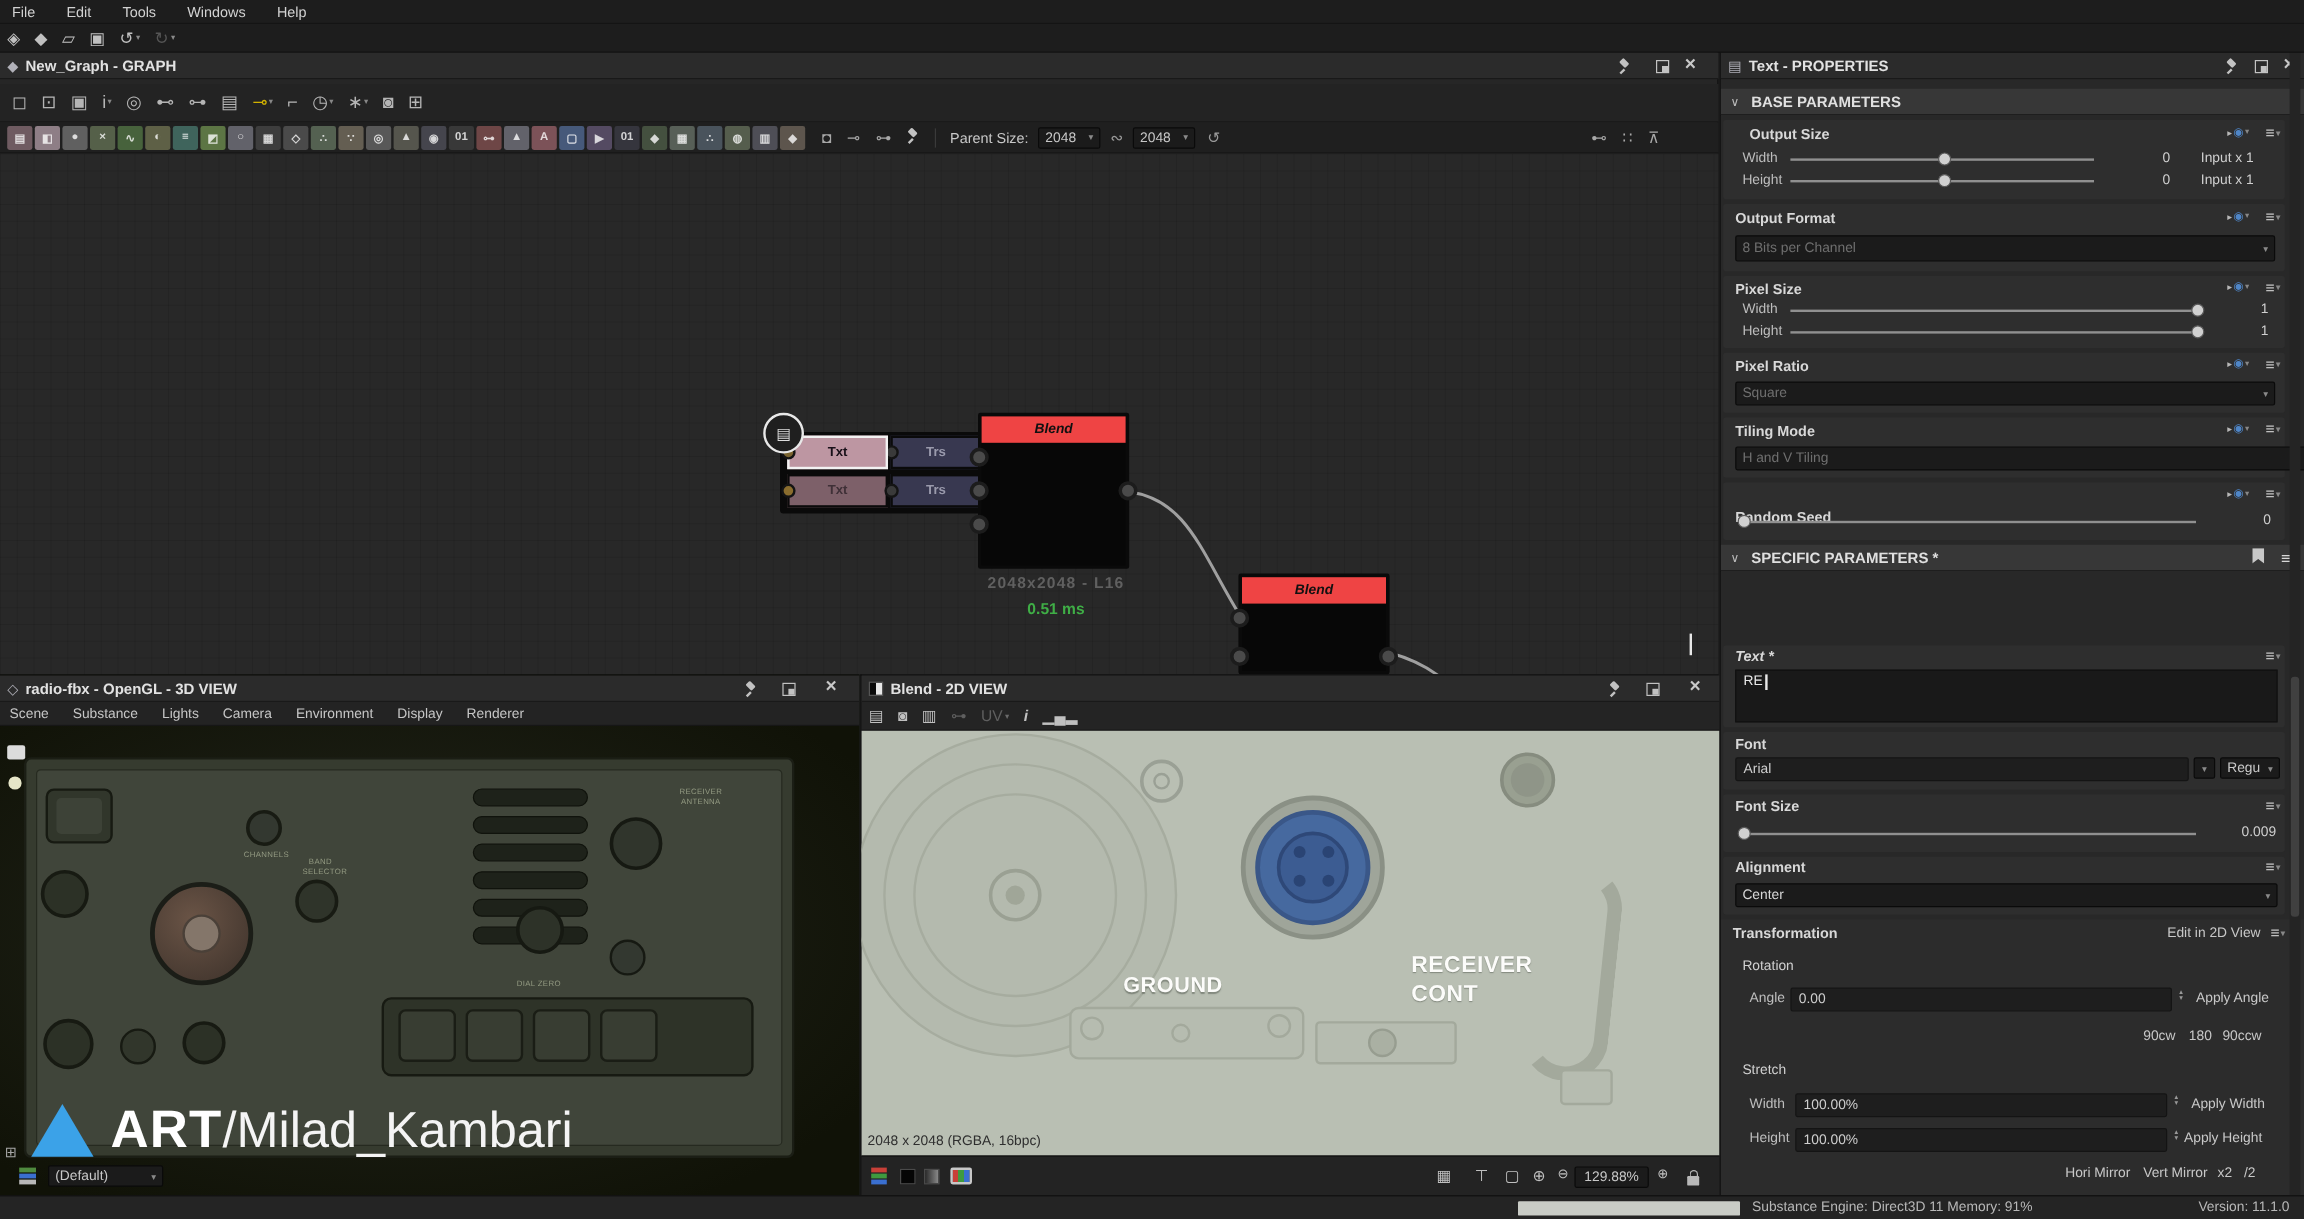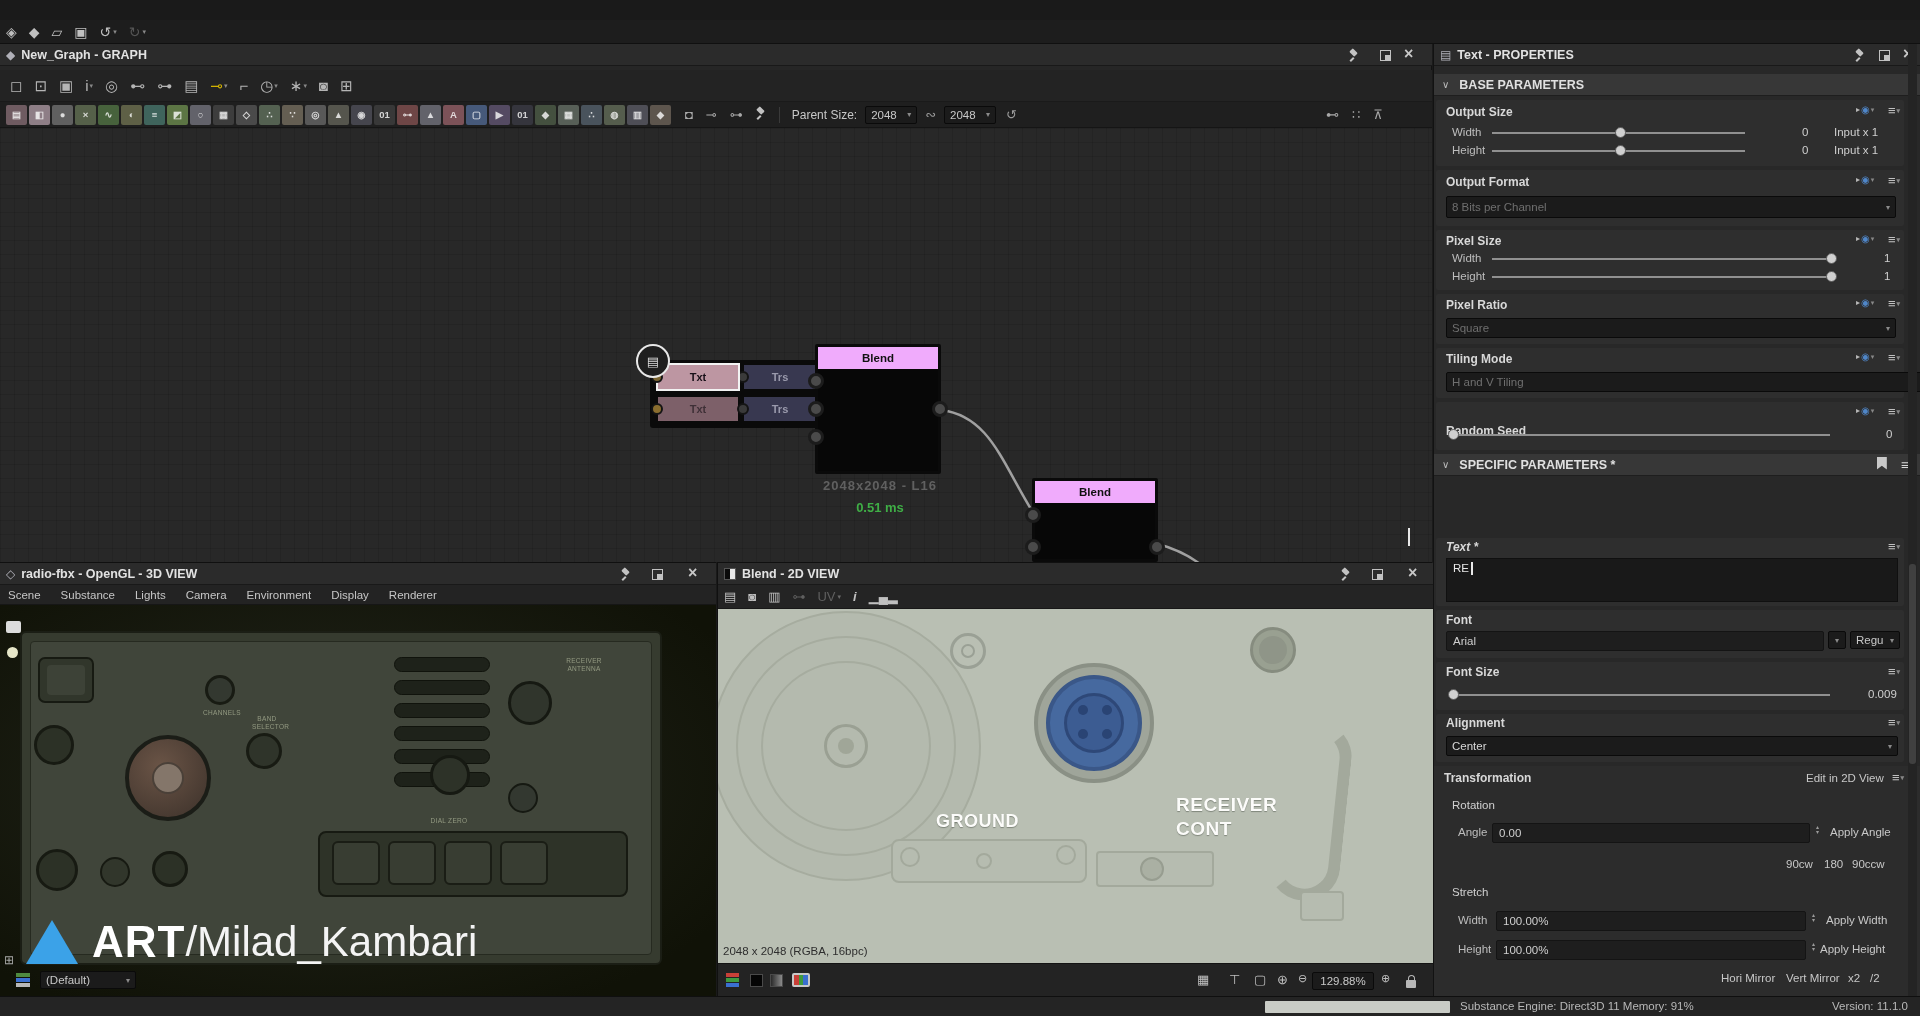--- a/index.html
+++ b/index.html
@@ -38,21 +38,21 @@
   .combo .cv{flex:1;white-space:nowrap;overflow:hidden;}
   .combo .ch{color:#8a8a8a;font-size:8px;margin-left:6px;}
   .combo.disabled .cv{color:#6f6f6f;}
   #graph-canvas{left:0;top:84px;width:1432px;height:434px;background:#282828;overflow:hidden;
     background-image:linear-gradient(rgba(0,0,0,.10) 1px,transparent 1px),linear-gradient(90deg,rgba(0,0,0,.10) 1px,transparent 1px);
     background-size:14px 14px;}
   .node-sm{height:28px;border:2px solid #0a0a0a;display:flex;align-items:center;justify-content:center;font-weight:bold;font-size:11px;}
   .port{position:absolute;width:12px;height:12px;border-radius:50%;border:2px solid #141414;}
   .bport{position:absolute;width:16px;height:16px;border-radius:50%;background:#4a4a4a;border:3px solid #1c1c1c;}
   .bignode{border:3px solid #0a0a0a;border-radius:2px;background:#070707;}
-  .bignode .ntitle{height:22px;background:#f0abfc;color:#111;font-weight:bold;font-size:11.5px;display:flex;align-items:center;justify-content:center;}
+  .bignode .ntitle{height:22px;background:#ef4444;color:#111;font-weight:bold;font-size:11.5px;display:flex;align-items:center;justify-content:center;font-style:italic;}
   
   #v3d{left:0;top:562px;width:716px;height:434px;background:#17190f;border-top:1px solid #101010;}
   #v3d-menu{left:0;top:22px;width:716px;height:20px;background:#232323;border-bottom:1px solid #161616;display:flex;gap:20px;align-items:center;padding-left:8px;}
   #v3d-menu span{font-size:11.5px;color:#c6c6c6;}
   #v3d-content{left:0;top:42px;width:716px;height:392px;background:radial-gradient(ellipse at 45% 45%,#23261c 0%,#101207 85%);overflow:hidden;}
   .rknob{position:absolute;border-radius:50%;}
   .rlabel{position:absolute;color:#939a82;font-size:6.5px;letter-spacing:.3px;text-align:center;line-height:1.3;}
   .slot{height:15px;background:#1e221a;border:1px solid #10130c;border-radius:8px;margin-bottom:8px;}
   #wm{position:absolute;left:26px;top:312px;display:flex;align-items:center;z-index:5;}
   #wm .tri{width:0;height:0;border-left:26px solid transparent;border-right:26px solid transparent;border-bottom:44px solid #3ba2e8;margin-right:14px;}
@@ -97,20 +97,27 @@
   #pscroll .th{position:absolute;left:1px;width:7px;top:520px;height:200px;background:#404040;border-radius:3px;}
   
   #statusbar{left:0;top:996px;width:1920px;height:20px;background:#242424;border-top:1px solid #0f0f0f;}
   .caret{position:absolute;width:1.5px;background:#e8e8e8;}
 </style>
 </head>
 <body>
 
 <div id="app">
 
+  <div id="menubar" class="abs">
+      <span>File</span>
+      <span>Edit</span>
+      <span>Tools</span>
+      <span>Windows</span>
+      <span>Help</span>
+    </div>
 
   <div id="maintoolbar" class="abs">
       <span class="tbi">
         <i style="font-style:normal">◈</i>
       </span>
       <span class="tbi">
         <i style="font-style:normal">◆</i>
       </span>
       <span class="tbi">
         <i style="font-style:normal">▱</i>
@@ -511,21 +518,21 @@
       <span class="abs" style="left:445px;top:6px"><span class="maxi"></span></span>
       <span class="abs closei" style="left:469px;top:4px">×</span>
     </div>
 
     <div class="secbar" style="top:30px">
       <span class="chv">∨</span>
         <span class="st">BASE PARAMETERS</span>
     </div>
 
     <div class="card" style="top:56px;height:66px">
-      <span class="plabel" style="left:10px;top:5px">Output Size</span>
+      <span class="plabel" style="left:22px;top:5px">Output Size</span>
       <span class="fnic" style="left:420px;top:4px">
           <span class="pl">▸</span>
           <span class="dot">◉</span>
           <span class="ch">▾</span>
         </span>
       <span class="hamb" style="left:452px;top:3px">≡</span>
       <span class="rowlabel" style="left:16px;top:26px">Width</span>
       <div class="track" style="left:56px;top:32px;width:253px"></div>
       <div class="thumb" style="left:179px;top:27px"></div>
       <span class="pval" style="left:366px;top:26px">0</span>

